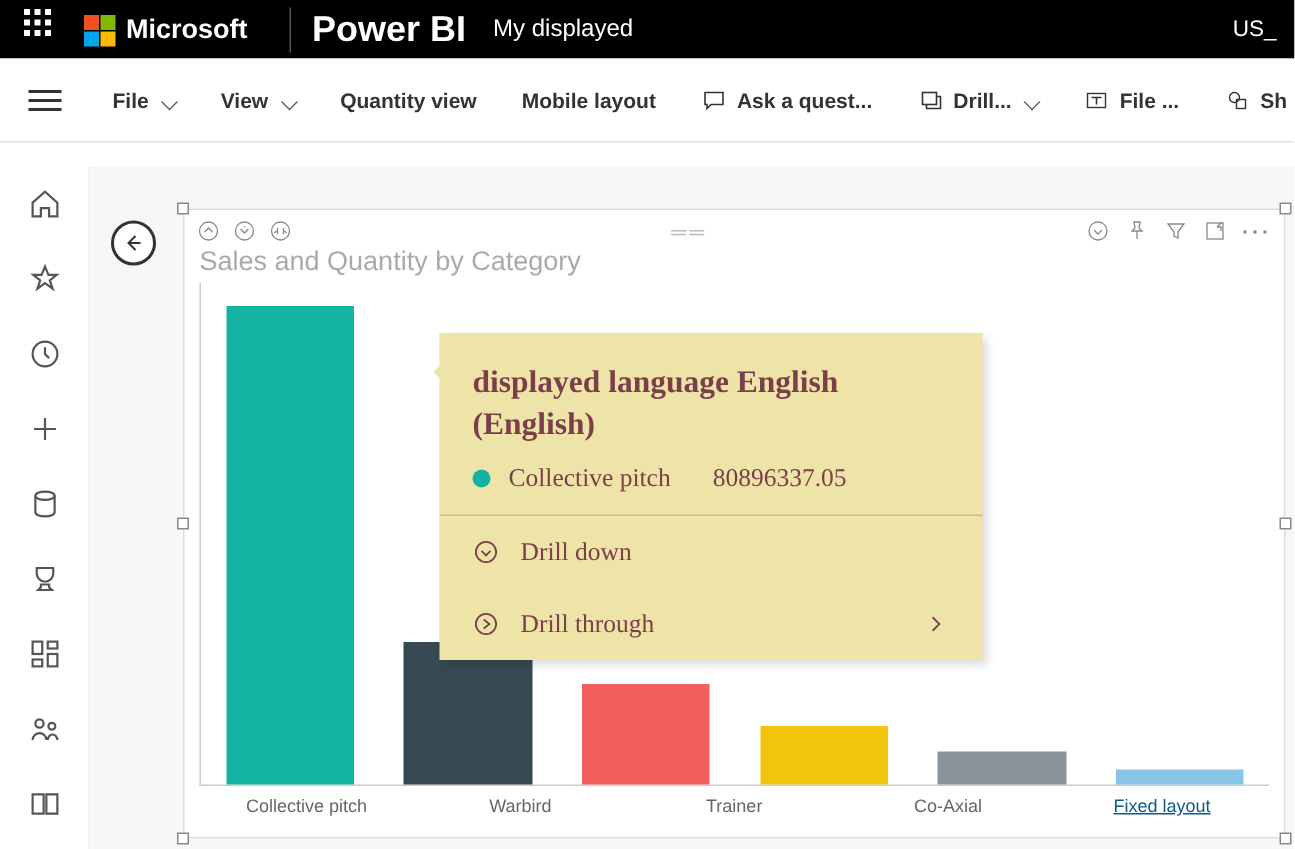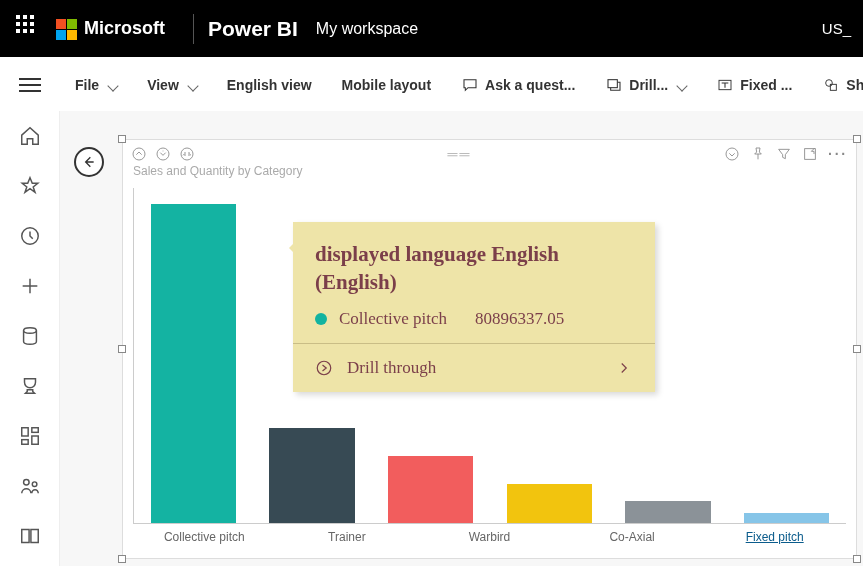--- a/index.html
+++ b/index.html
@@ -1,30 +1,30 @@
 <!DOCTYPE html>
 <html><head>
 <meta charset="utf-8">
 <style>
   * { box-sizing: border-box; margin: 0; padding: 0; }
   body { font-family: "Segoe UI", Arial, sans-serif; font-size: 14px; color: #333; background: #fff; width: 863px; height: 566px; overflow: hidden; }
 
   
-  .topbar { background: #000; color: #fff; height: 57px; display: flex; align-items: center; padding: 0 12px; }
+  .topbar { background: #000; color: #fff; height: 39px; display: flex; align-items: center; padding: 0 12px; }
   .waffle { width: 28px; height: 28px; display: grid; grid-template-columns: repeat(3,4px); grid-template-rows: repeat(3,4px); gap: 3px; margin: 0 12px 0 4px; cursor: pointer; }
   .waffle span { background: #fff; width: 4px; height: 4px; }
   .mslogo { display: flex; align-items: center; margin-right: 14px; }
   .mslogo .sq { width: 20px; height: 20px; display: grid; grid-template-columns: 10px 10px; grid-template-rows: 10px 10px; gap: 1px; margin-right: 8px; }
   .mslogo .sq span:nth-child(1){background:#f25022;}
   .mslogo .sq span:nth-child(2){background:#7fba00;}
   .mslogo .sq span:nth-child(3){background:#00a4ef;}
   .mslogo .sq span:nth-child(4){background:#ffb900;}
   .mslogo .ms-text { color:#fff; font-size:18px; font-weight:600; }
   .vdiv { width:1px; height:30px; background:#555; margin:0 14px; }
-  .pbi { font-size:21px; font-weight:600; }
+  .pbi { font-size:24px; font-weight:600; }
   .workspace { font-size:16px; margin-left:18px; }
   .topbar .right { margin-left:auto; font-size:15px; }
 
   
   .toolbar { height: 56px; border-bottom: 1px solid #e0e0e0; display:flex; align-items:center; padding-left: 75px; gap: 30px; color:#333; position:relative; background:#fff;}
   .toolbar .titem { display:flex; align-items:flex-end; gap:6px; cursor:pointer; white-space:nowrap;font-weight:bold; }
   .hamb { position:absolute; left:0; top:0; width:60px; height:56px; display:flex; align-items:center; justify-content:center; cursor:pointer;}
   .hamb .lines { width:22px; height:14px; border-top:2px solid #333; border-bottom:2px solid #333; position:relative;}
   .hamb .lines::before{content:"";position:absolute;top:4px;left:0;right:0;border-top:2px solid #333;}
   .chev::after{content:"";display:inline-block;width:7px;height:7px;border-right:1.5px solid #666;border-bottom:1.5px solid #666;transform:rotate(45deg);margin-left:4px;margin-bottom:3px;}
@@ -45,21 +45,21 @@
   .visual .sel-handle{position:absolute;width:8px;height:8px;border:1px solid #888;background:#fff;}
   .sel-tl{left:-5px;top:-5px;} .sel-tr{right:-5px;top:-5px;}
   .sel-bl{left:-5px;bottom:-5px;} .sel-br{right:-5px;bottom:-5px;}
   .sel-ml{left:-5px;top:50%;margin-top:-4px;} .sel-mr{right:-5px;top:50%;margin-top:-4px;}
 
   .vis-head { display:flex; align-items:center; height:28px; padding:0 8px; gap:8px; color:#888;}
   .vis-head .mid { margin-left:auto; margin-right:auto; color:#bbb; letter-spacing:2px;}
   .vis-head .vicon { width:16px; height:16px; cursor:pointer;}
   .vis-head .vicon svg{width:100%;height:100%;stroke:#888;fill:none;stroke-width:1.3;}
   .vis-head-right{display:flex;gap:10px;align-items:center;}
-  .vis-title { font-size:12px; color:#aaa; padding-left:10px; margin-top:-4px;}
+  .vis-title { font-size:18px; color:#aaa; padding-left:10px; margin-top:-4px;}
 
   
   .chart { position:absolute; left:10px; right:10px; bottom:10px; top:48px;}
   .plot { position:absolute; left:0; right:0; bottom:24px; top:0; border-left:1px solid #ccc; border-bottom:1px solid #ccc;}
   .bars { position:absolute; left:0; right:0; bottom:0; top:0; display:flex; align-items:flex-end;}
   .slot { flex:1; display:flex; justify-content:center; align-items:flex-end; height:100%; position:relative;}
   .bar { width:72%; position:absolute; bottom:0;}
   .xlabels { position:absolute; left:0; right:0; bottom:0; height:22px; display:flex;}
   .xlabels .xl { flex:1; text-align:center; font-size:12px; color:#666; padding-top:4px; overflow:hidden;}
   .xl.active{ color:#0b5c8c; text-decoration: underline; }
@@ -99,37 +99,37 @@
     <div class="sq">
         <span></span>
         <span></span>
         <span></span>
         <span></span>
       </div>
     <div class="ms-text">Microsoft</div>
   </div>
   <div class="vdiv"></div>
   <div class="pbi">Power BI</div>
-  <div class="workspace">My workspace</div>
+  <div class="workspace">My displayed</div>
   <div class="right">US_</div>
 </div>
 
 <div class="toolbar">
   <div class="hamb">
       <div class="lines"></div>
     </div>
 
   <div class="titem chev">
       <span>File</span>
     </div>
   <div class="titem chev">
       <span>View</span>
     </div>
   <div class="titem">
-      <span>English view</span>
+      <span>Quantity view</span>
     </div>
   <div class="titem">
       <span>Mobile layout</span>
     </div>
 
   <div class="titem">
     <span class="ticon"><svg viewBox="0 0 24 24">
           <path d="M3 4h18v12H9l-4 4v-4H3z" fill="none" stroke="#333" stroke-width="1.6"></path>
         </svg></span>
     <span>Ask a quest...</span>
@@ -141,21 +141,21 @@
           <path d="M17 8h4v12H7v-4" fill="none" stroke="#333" stroke-width="1.6"></path>
         </svg></span>
     <span>Drill...</span>
   </div>
 
   <div class="titem">
     <span class="ticon"><svg viewBox="0 0 24 24">
           <rect x="3" y="5" width="18" height="14" fill="none" stroke="#333" stroke-width="1.4"></rect>
           <path d="M7 9h10M12 9v7" stroke="#333" stroke-width="1.6"></path>
         </svg></span>
-    <span>Fixed ...</span>
+    <span>File ...</span>
   </div>
 
   <div class="titem">
     <span class="ticon"><svg viewBox="0 0 24 24">
           <circle cx="9" cy="9" r="5" fill="none" stroke="#333" stroke-width="1.4"></circle>
           <rect x="11" y="11" width="9" height="9" fill="none" stroke="#333" stroke-width="1.4"></rect>
         </svg></span>
     <span>Sh</span>
   </div>
 </div>
@@ -264,40 +264,47 @@
             <div class="slot">
               <div class="bar" style="height: 6.47059%; background: rgb(139, 146, 152);"></div>
             </div>
             <div class="slot">
               <div class="bar" style="height: 2.94118%; background: rgb(134, 197, 232);"></div>
             </div>
           </div>
       </div>
       <div class="xlabels" id="xlabels">
           <div class="xl">Collective pitch</div>
+          <div class="xl">Warbird</div>
           <div class="xl">Trainer</div>
-          <div class="xl">Warbird</div>
           <div class="xl">Co-Axial</div>
-          <div class="xl active">Fixed pitch</div>
+          <div class="xl active">Fixed layout</div>
         </div>
     </div>
 
     <div class="ttcard">
       <div class="tt-top">
         <div class="tt-title">displayed language English (English)</div>
         <div class="tt-row">
           <span class="dot"></span>
           <span>Collective pitch</span>
           <span class="tt-val">80896337.05</span>
         </div>
       </div>
       <div class="tt-sep"></div>
       <div class="tt-action">
         <span class="aicon"><svg viewBox="0 0 24 24">
               <circle cx="12" cy="12" r="9"></circle>
+              <path d="M8 11l4 4 4-4"></path>
+            </svg></span>
+        <span>Drill down</span>
+      </div>
+      <div class="tt-action">
+        <span class="aicon"><svg viewBox="0 0 24 24">
+              <circle cx="12" cy="12" r="9"></circle>
               <path d="M10 8l5 4-5 4"></path>
             </svg></span>
         <span>Drill through</span>
         <span class="aicon chevr"><svg viewBox="0 0 24 24">
               <path d="M9 6l6 6-6 6"></path>
             </svg></span>
       </div>
     </div>
 
   </div>

